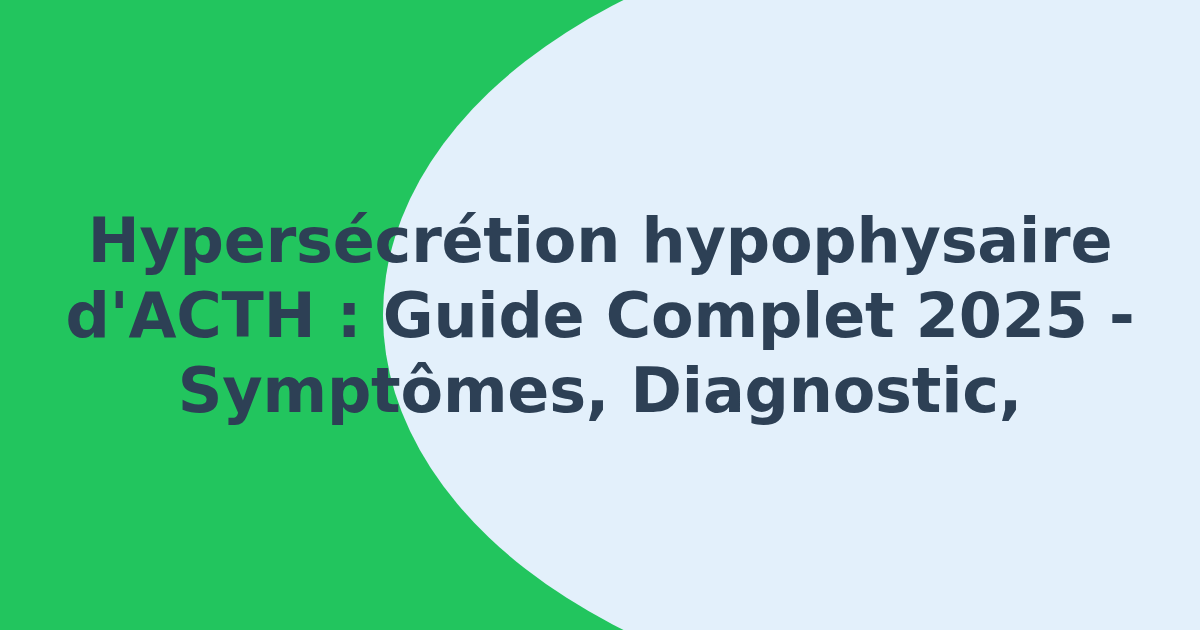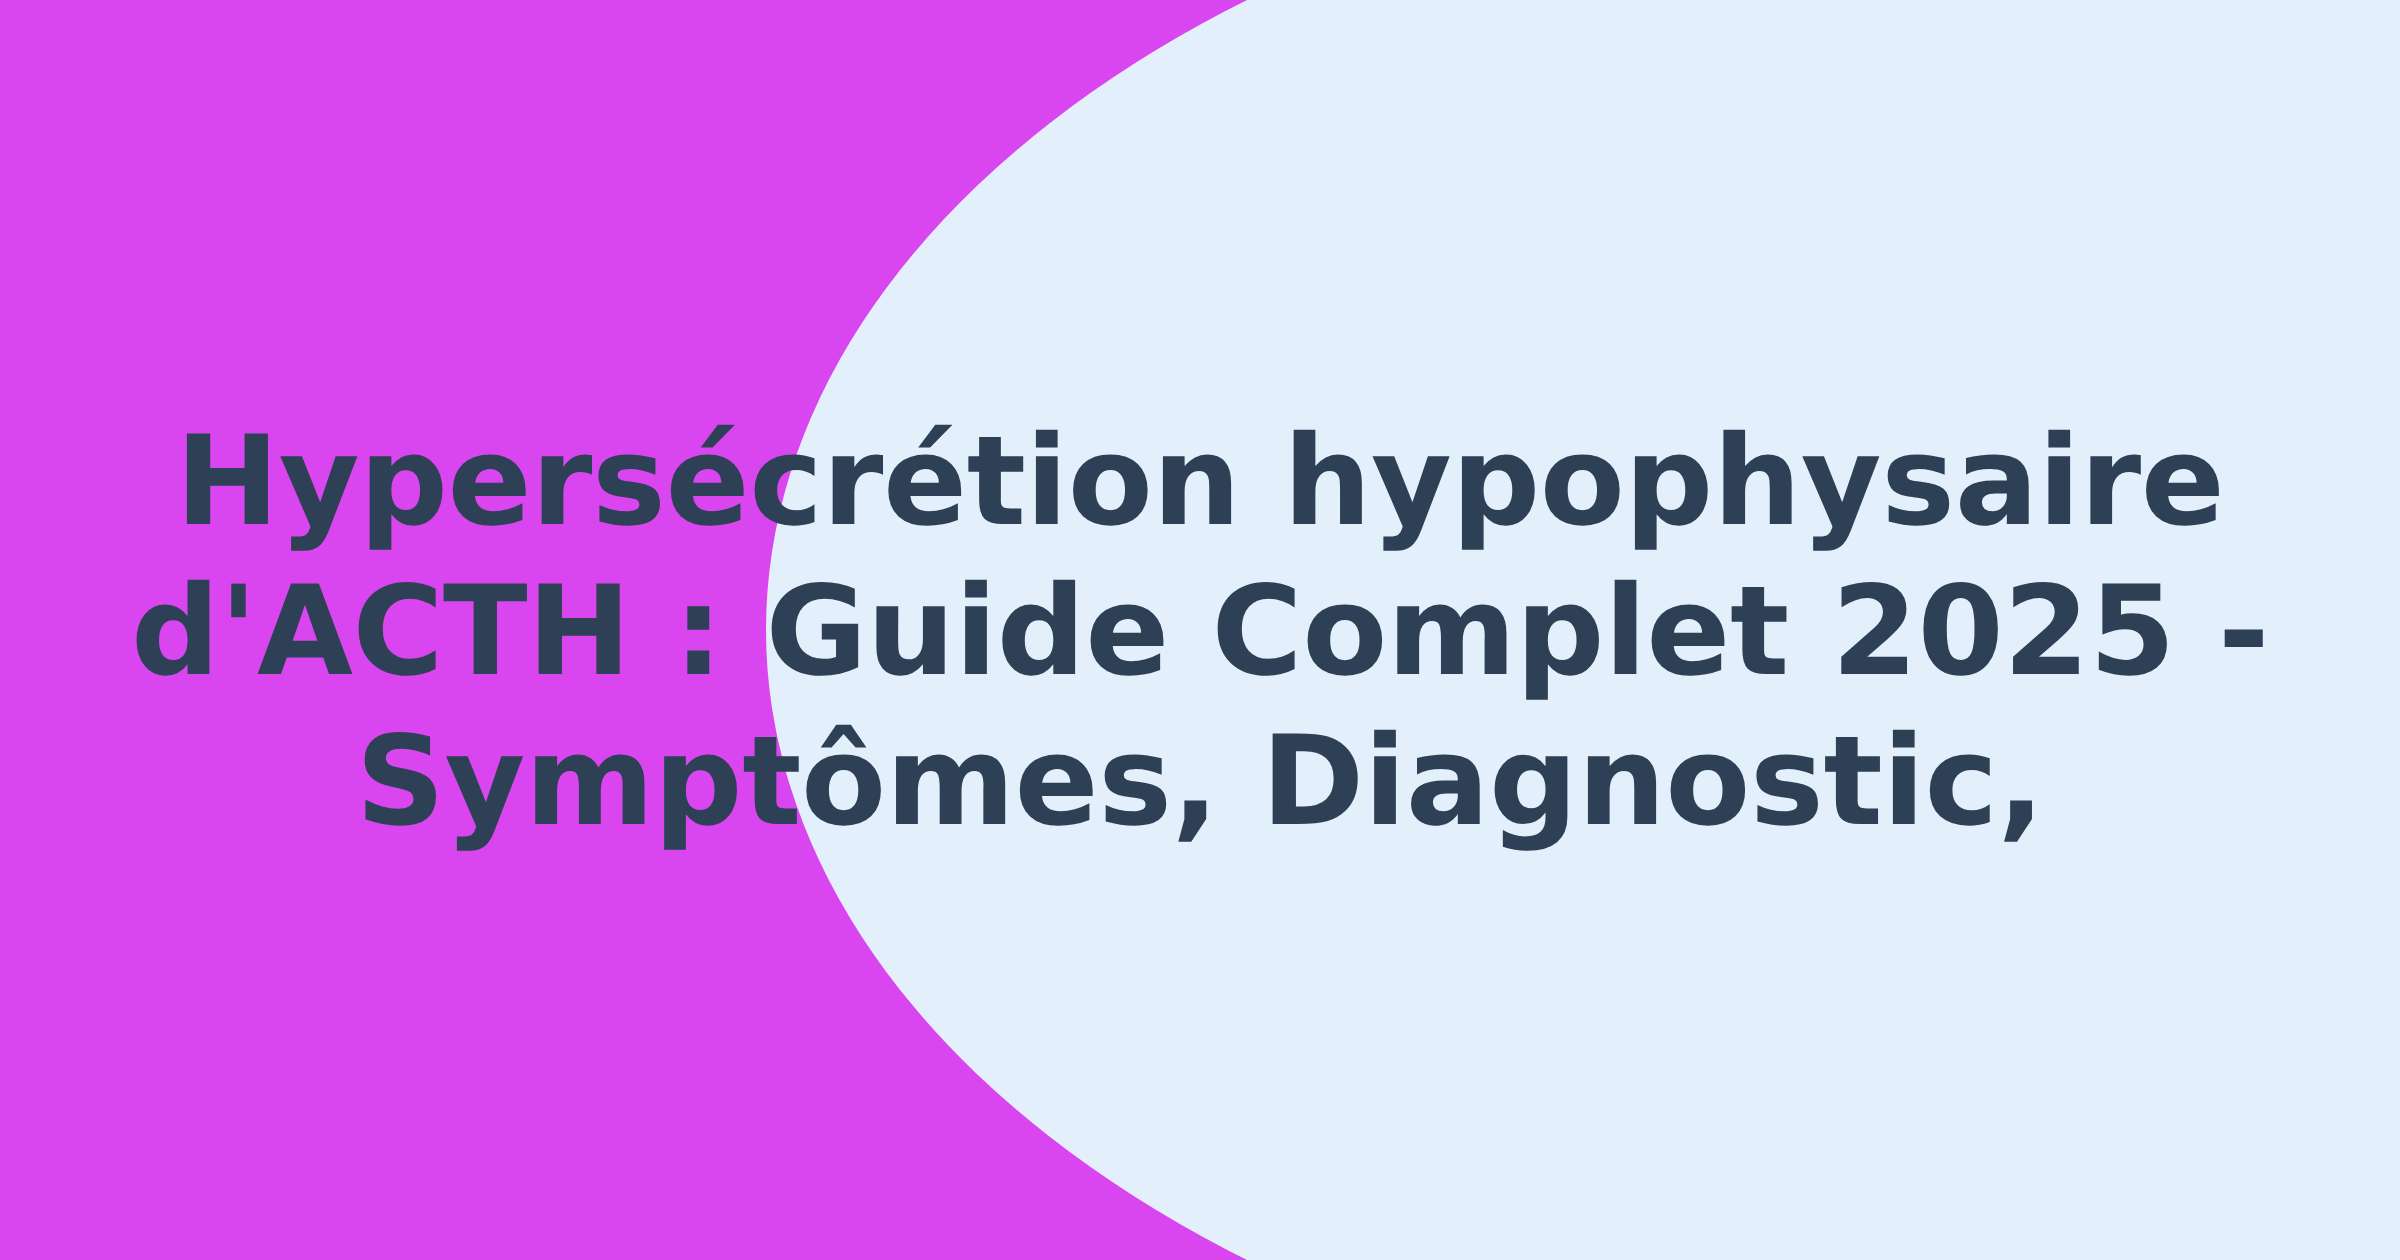--- a/index.html
+++ b/index.html
@@ -7,21 +7,21 @@
     margin: 0;
     padding: 0;
     background: #ffffff;
   }
 
   #card {
     position: relative;
     width: 1200px;
     height: 630px;
     overflow: hidden;
-    background: #d946ef;
+    background: #22c55e;
     font-family: "DejaVu Sans", "Liberation Sans", sans-serif;
   }
 
   
   #bg-blob {
     position: absolute;
     
     left: 383px;
     top: -85px;
     width: 1254px;

